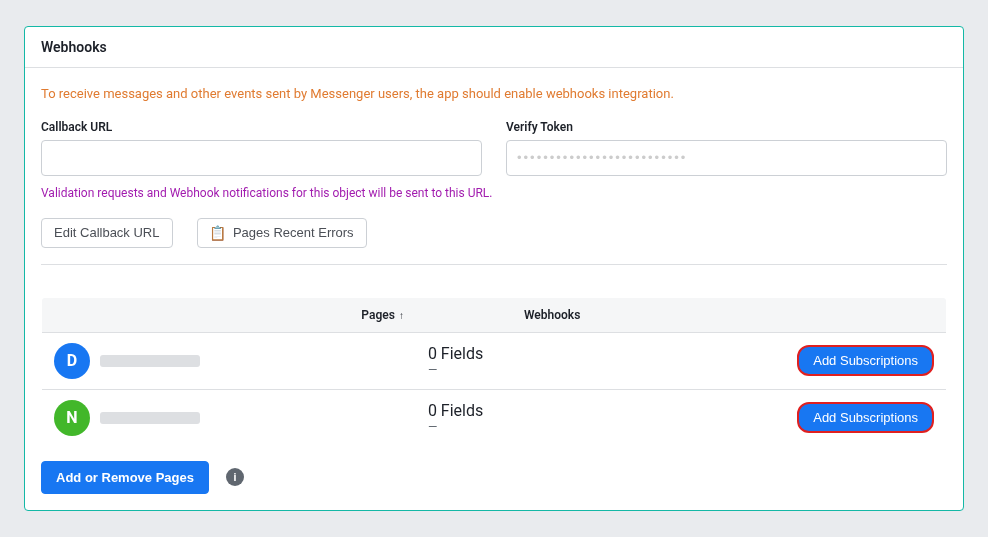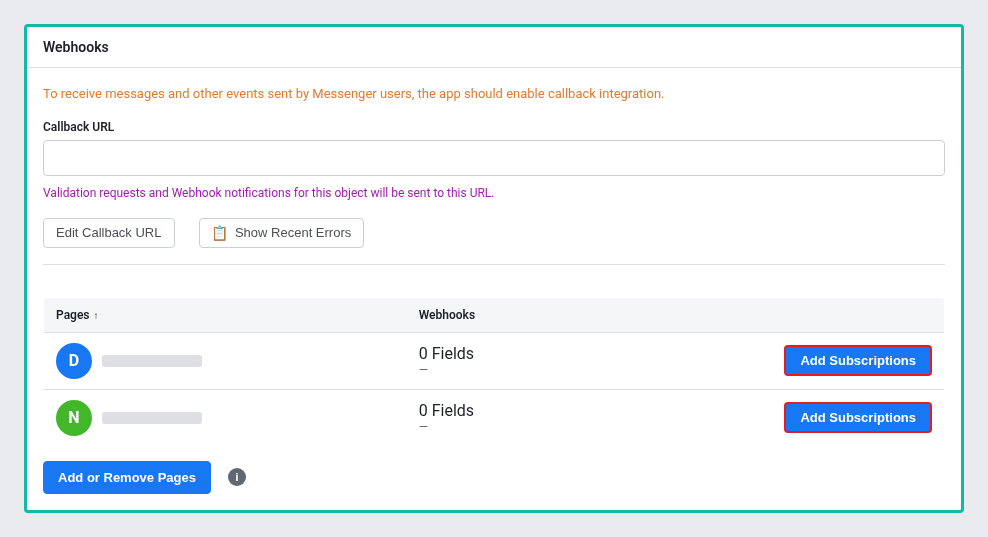--- a/index.html
+++ b/index.html
@@ -9,21 +9,21 @@
       font-size: 13px;
       color: #1d2129;
       display: flex;
       justify-content: center;
       align-items: center;
       min-height: 537px;
       width: 988px;
     }
     .panel {
       background: #fff;
-      border: 3px solid #14b8a6;
+      border: 1px solid #14b8a6;
       border-radius: 4px;
       width: 940px;
       padding: 0;
     }
     .panel-header {
       padding: 12px 16px;
       border-bottom: 1px solid #dddfe2;
       font-weight: 600;
       font-size: 14px;
       color: #1d2129;
@@ -114,21 +114,21 @@
       border-collapse: collapse;
       border: 1px solid #dddfe2;
       border-radius: 4px;
       overflow: hidden;
     }
     thead tr {
       background: #f5f6f7;
     }
     thead th {
       padding: 10px 12px;
-      text-align: left;
+      text-align: right;
       font-size: 12px;
       font-weight: 600;
       color: #1d2129;
       border-bottom: 1px solid #dddfe2;
     }
     tbody tr {
       border-bottom: 1px solid #dddfe2;
     }
     tbody tr:last-child {
       border-bottom: none;
@@ -171,26 +171,26 @@
     .fields-sub {
       font-size: 12px;
       color: #606770;
     }
     .action-cell {
       text-align: right;
     }
     .btn-add-sub {
       background: #1877f2;
       border: 2px solid #e02020;
-      border-radius: 4px;
+      border-radius: 12px;
       padding: 6px 14px;
       font-size: 13px;
       color: #fff;
       cursor: pointer;
-      font-weight: 700;
+      font-weight: 400;
       white-space: nowrap;
     }
     .bottom-row {
       display: flex;
       align-items: center;
       gap: 17px;
       padding: 14px 16px 16px;
     }
     .info-icon {
       width: 18px;
@@ -213,40 +213,44 @@
       font-size: 14px;
       color: #606770;
     }
   </style>
 </head>
 <body>
 
 <div class="panel">
   <div class="panel-header">Webhooks</div>
   <div class="panel-body">
-    <div class="info-text">To receive messages and other events sent by Messenger users, the app should enable callback integration.</div>
+    <div class="info-text">To receive messages and other events sent by Messenger users, the app should enable webhooks integration.</div>
 
     <div class="form-row">
       <div class="form-group">
         <label>Callback URL</label>
         <input type="text" placeholder="" style="">
+      </div>
+      <div class="form-group">
+        <label>Verify Token</label>
+        <input type="text" class="dots" value="••••••••••••••••••••••••••" style="">
       </div>
     </div>
 
     <div class="hint-row">
       <div class="hint">Validation requests and Webhook notifications for this object will be sent to this URL.</div>
     </div>
 
     <div class="button-row">
       <button class="btn-secondary">
         <span>Edit Callback URL</span>
       </button>
       <button class="btn-secondary">
         <span class="clipboard-icon">📋</span>
-        <span>Show Recent Errors</span>
+        <span>Pages Recent Errors</span>
       </button>
     </div>
   </div>
 
   <div class="table-section">
     <table>
       <thead>
         <tr>
           <th>
             <span>Pages</span><span class="sort-arrow">↑</span>

